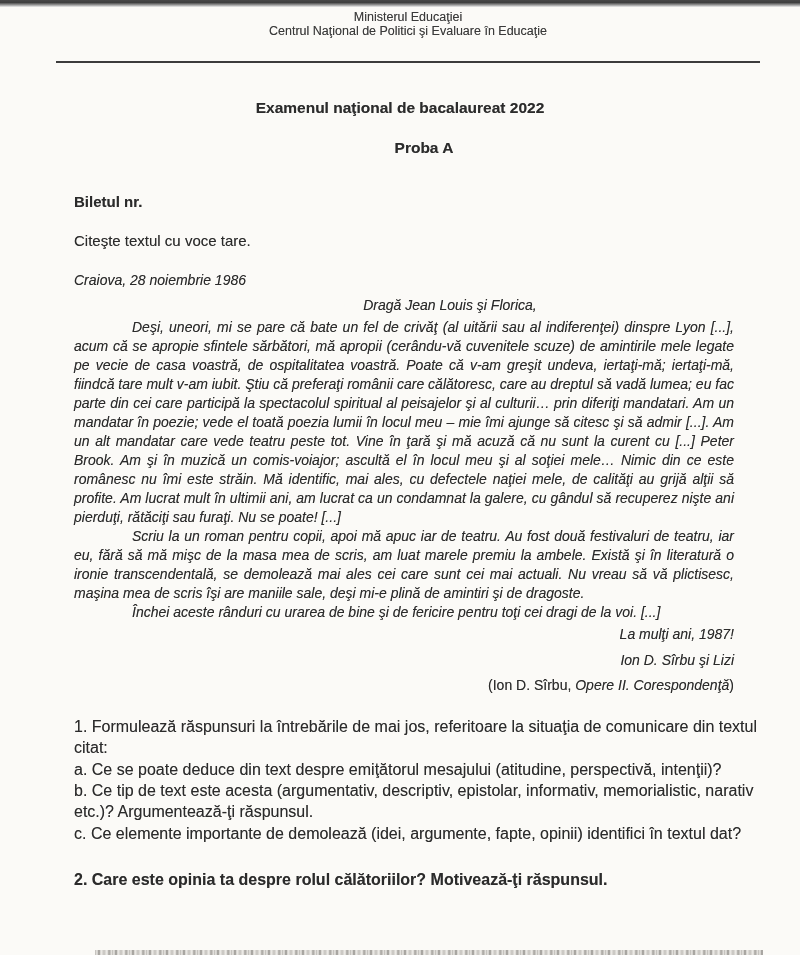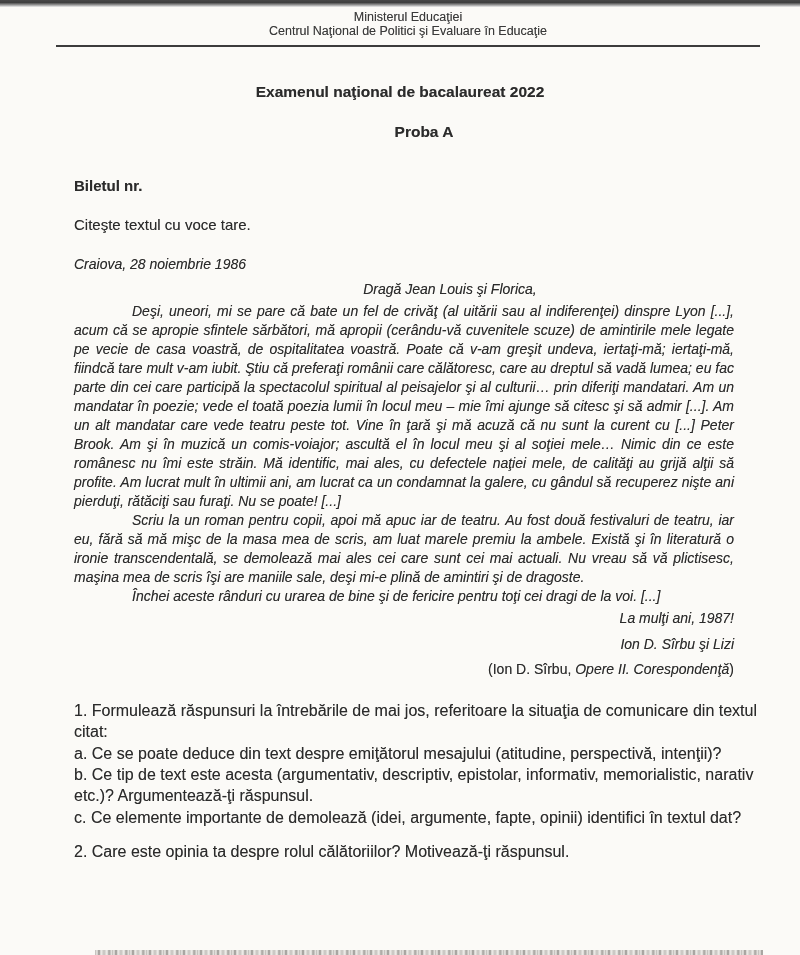--- a/index.html
+++ b/index.html
@@ -16,21 +16,21 @@
   .top-bar {
     position:absolute; top:0; left:0; right:0; height:7px;
     background:linear-gradient(#484848 0%, #3e3e3e 35%, #9c9c9c 72%, #eeeeee 100%);
   }
   .doc-header {
     margin:11px 40px 0 56px;
     text-align:center;
     font-size:12.5px; line-height:13.5px;
     color:#3a3a3a;
     border-bottom:2px solid #3c3c3c;
-    padding-bottom:7px;
+    padding-bottom:23px;
   }
   .doc-title   { text-align:center; font-weight:bold; font-size:15.5px; margin-top:36px; }
   .doc-subtitle{ text-align:center; font-weight:bold; font-size:15.5px; margin-top:22px;padding-left:48px; }
   .ticket-label{ margin:36px 0 0 74px; font-weight:bold; font-size:15px; }
   .instruction { margin:22px 0 0 74px; font-size:15px; }
 
   .letter { margin:0 66px 0 74px; font-style:italic; font-size:14px; }
   .letter-dateline   { text-align:left; margin-top:23px; }
   .letter-salutation { text-align:center; padding-left:92px; margin-top:9px; }
   .letter p {
@@ -39,21 +39,21 @@
   }
   .letter p.first-para { margin-top:5px; }
   .letter-closing { text-align:right; line-height:25.6px; }
   .letter-source  { text-align:right; line-height:25.6px; font-style:normal; }
   .letter-source .work { font-style:italic; }
 
   .questions {
     margin:17px 34px 0 74px;
     font-size:16px; line-height:21.4px;
   }
-  .question-2 { margin-top:13px; }
+  .question-2 { margin-top:25px;font-weight:bold; }
 
   .cutoff-strip {
     position:absolute; bottom:0; left:95px; width:668px; height:5px;
     opacity:.8;
     background:repeating-linear-gradient(90deg,
       #a8a5a0 0px, #e8e6e2 2px, #77746f 4px, #efede9 6px,
       #b6b3ae 9px, #f2f0ec 12px, #8d8a85 14px, #eceae6 17px);
   }
 </style>
 </head>

